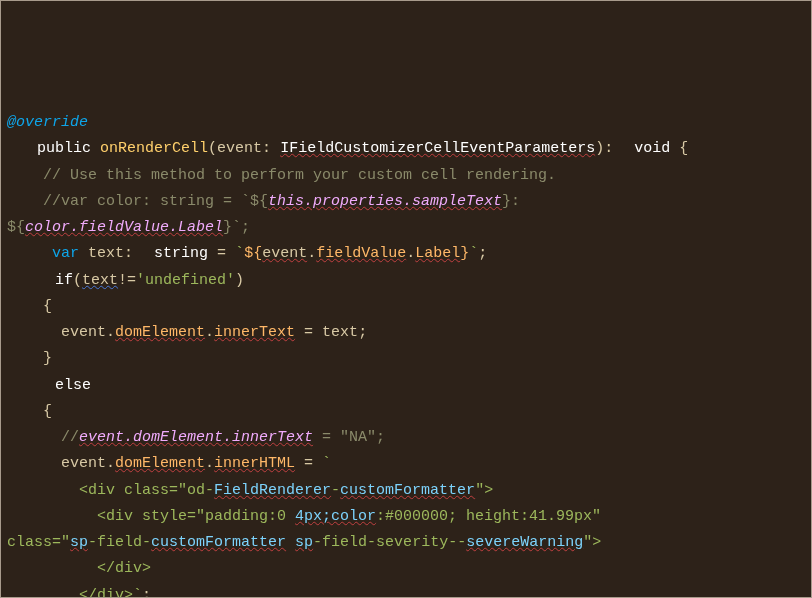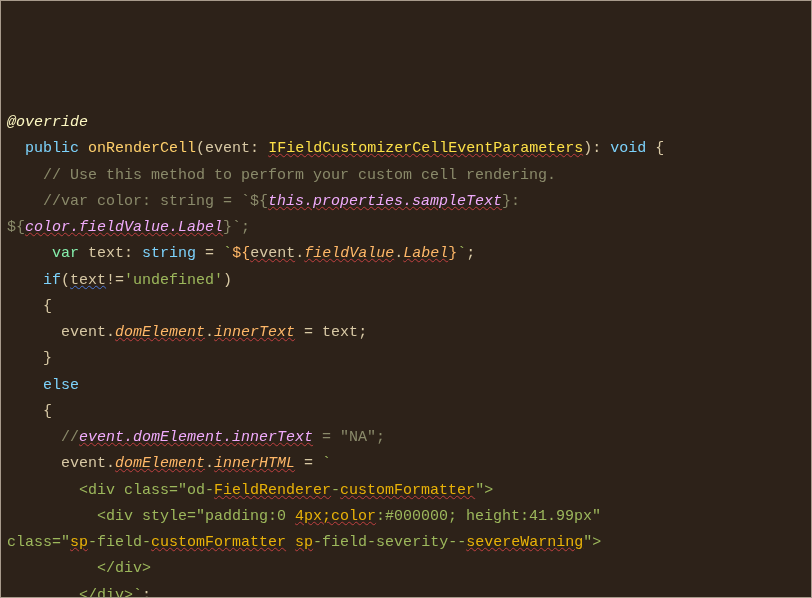--- a/index.html
+++ b/index.html
@@ -10,35 +10,35 @@
     font-family: Consolas, 'Courier New', monospace;
     font-size: 15px;
     line-height: 1.75;
     white-space: pre;
     overflow: hidden;
     padding: 4px 6px;
     border: 1.5px solid #a89b8c;
   }
   .code { display: block; }
   .tok { display: inline; }
-  .c-decorator { color: #fef9c3; font-style: italic; }
-  .c-keyword { color: #7dd3fc; }
+  .c-decorator { color: #0ea5e9; font-style: italic; }
+  .c-keyword { color: #ffffff; margin-left: 12px; }
   .c-method { color: #ffd06c; }
   .c-param { color: #d8c9a5; }
-  .c-type { color: #fde047; text-decoration: underline wavy #c04040; text-decoration-thickness: 1px; }
+  .c-type { color: #ffffff; text-decoration: underline wavy #c04040; text-decoration-thickness: 1px; }
   .c-punct { color: #d8c9a5; }
   .c-comment { color: #8a8a6a; }
   .c-comment-u { color: #f0abfc; font-style: italic; text-decoration: underline wavy #c04040; text-decoration-thickness: 1px; }
-  .c-var { color: #86efac; }
+  .c-var { color: #0ea5e9; }
   .c-ident { color: #d8c9a5; }
   .c-ident-u { color: #d8c9a5; text-decoration: underline wavy #c04040; text-decoration-thickness: 1px; }
   .c-ident-ub { color: #d8c9a5; text-decoration: underline wavy #4a78d6; text-decoration-thickness: 1px; }
-  .c-prop-u { color: #ffb868; text-decoration: underline wavy #c04040; text-decoration-thickness: 1px; font-style: italic; }
+  .c-prop-u { color: #ffb868; text-decoration: underline wavy #c04040; text-decoration-thickness: 1px; }
   .c-string { color: #9db85c; }
-  .c-string-u { color: #eab308; text-decoration: underline wavy #c04040; text-decoration-thickness: 1px; }
+  .c-string-u { color: #7dd3fc; text-decoration: underline wavy #c04040; text-decoration-thickness: 1px; }
   .c-template { color: #ffb868; }
   .c-brace { color: #d8c9a5; }
 </style>
 </head>
 <body>
 
 
 
 <span class="code"><span class="tok c-decorator">@override</span>
   <span class="tok c-keyword">public</span> <span class="tok c-method">onRenderCell</span><span class="tok c-punct">(</span><span class="tok c-param">event</span><span class="tok c-punct">: </span><span class="tok c-type">IFieldCustomizerCellEventParameters</span><span class="tok c-punct">): </span><span class="tok c-keyword">void</span><span class="tok c-brace"> {</span>

